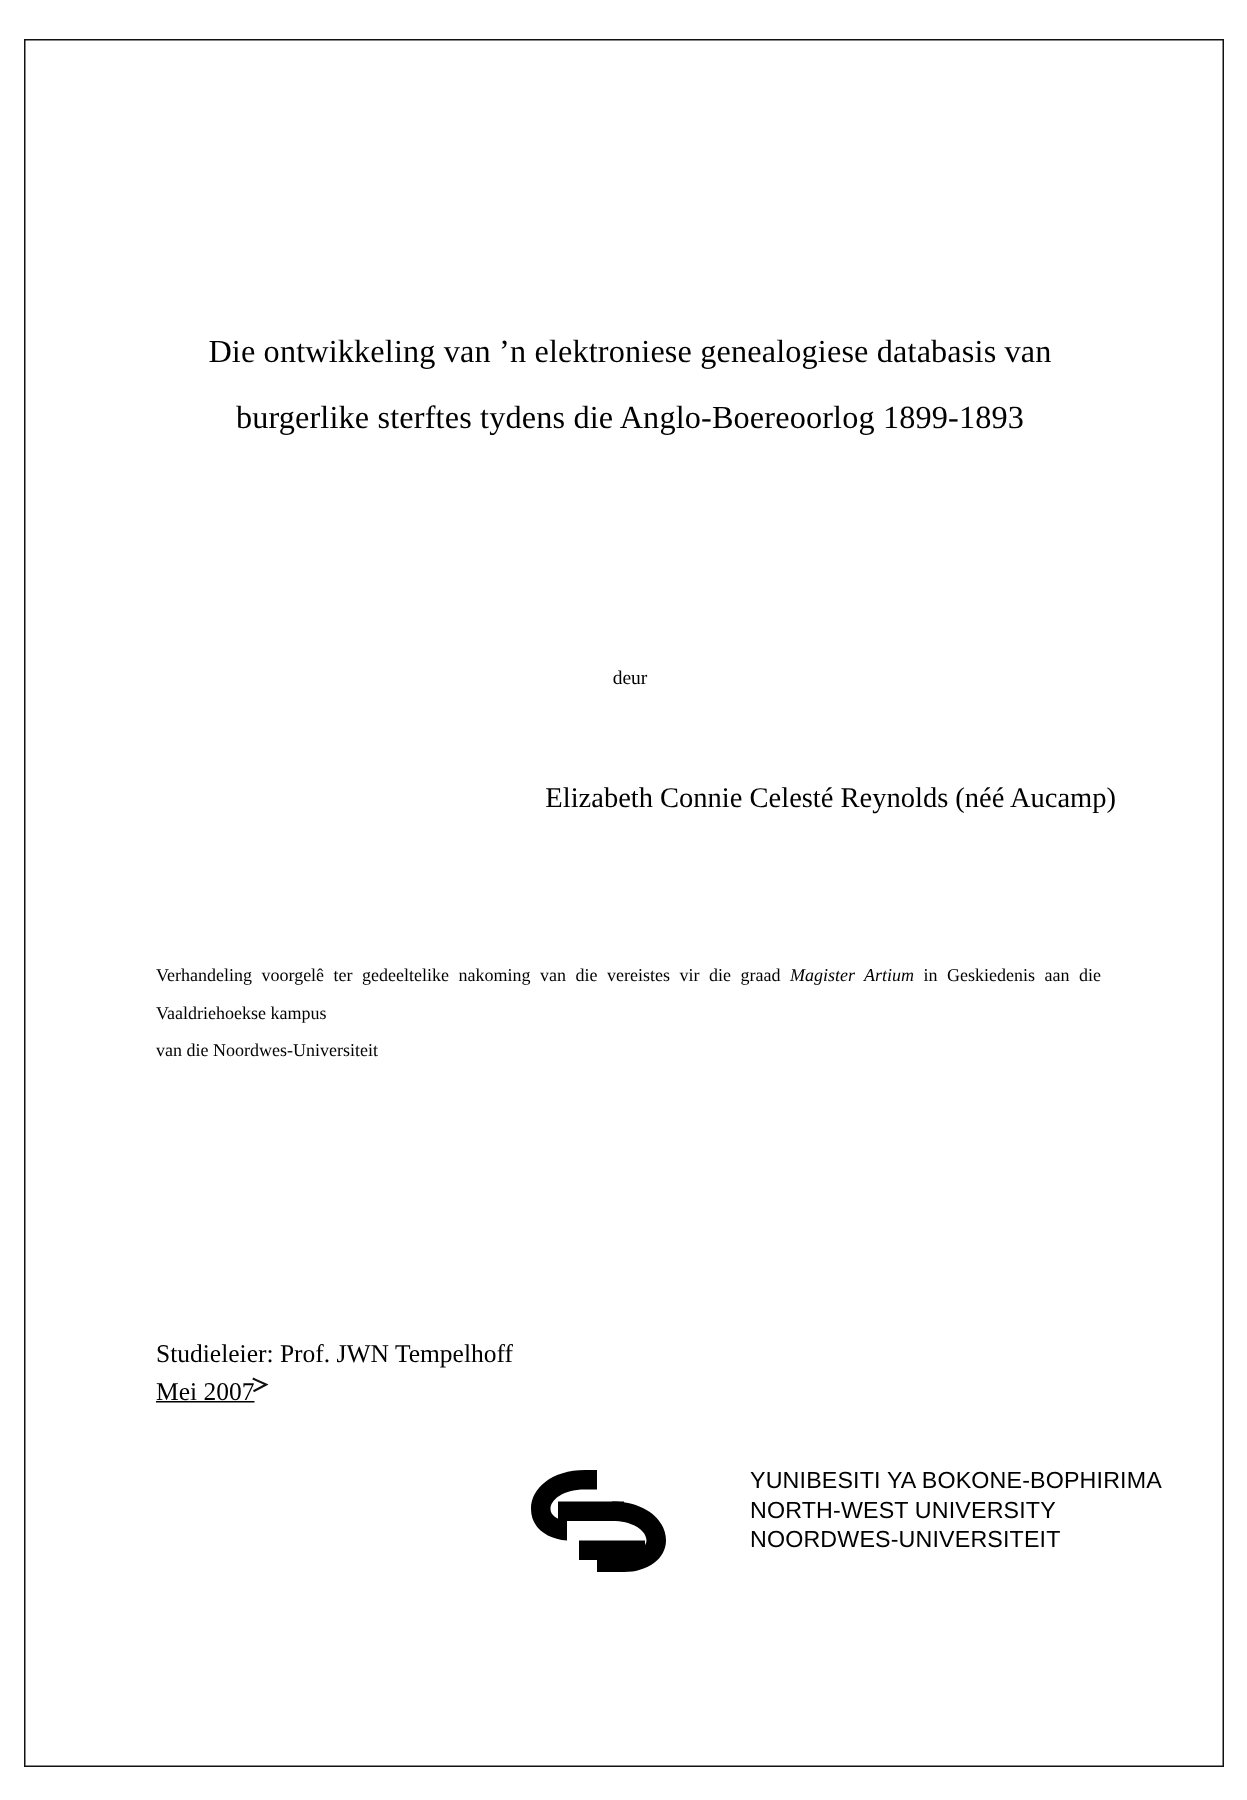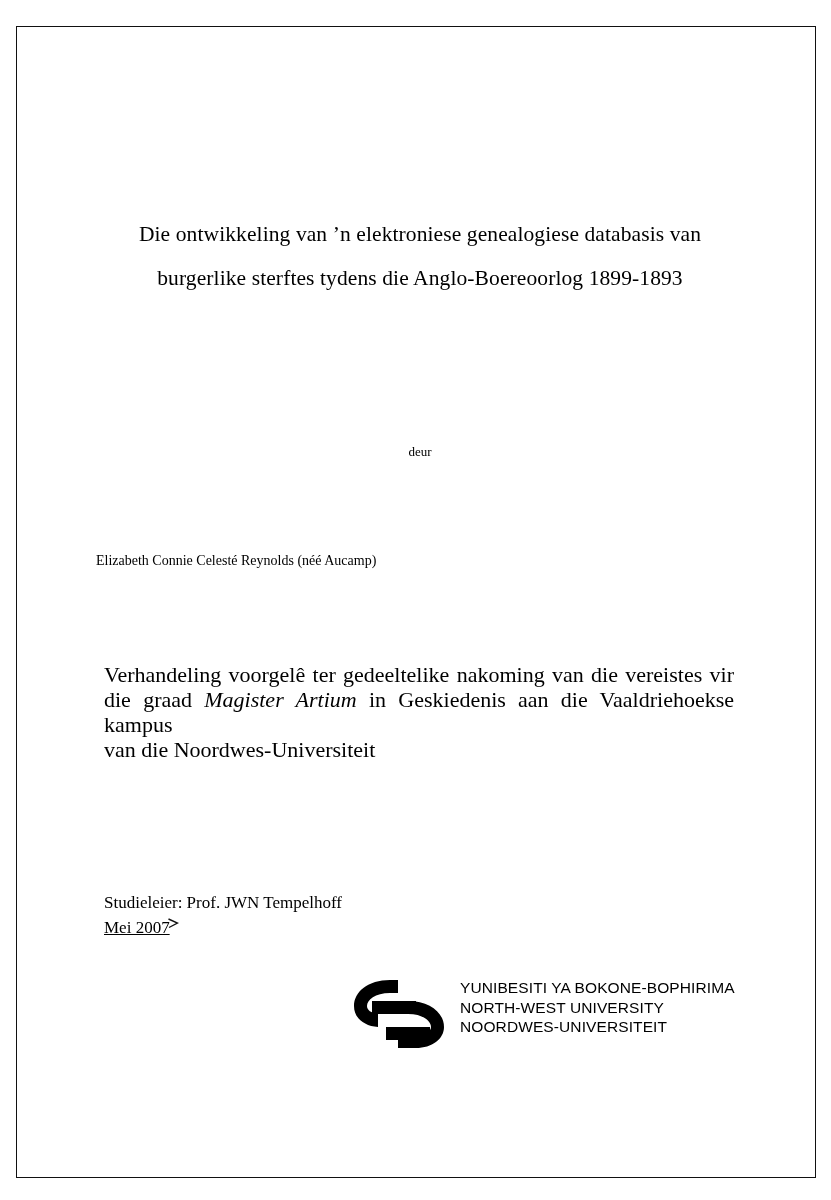--- a/index.html
+++ b/index.html
@@ -58,30 +58,29 @@
     left: 0;
     width: 648px;
     text-align: center;
     font-size: 13px;
   }
   .author {
     position: absolute;
     top: 496px;
     left: 0;
     width: 648px;
-    text-align: left;
-    font-size: 14px;
-    margin-top: 31px;
+    text-align: right;
+    font-size: 19px;
   }
   .statement {
     position: absolute;
-    top: 636px;
+    top: 612px;
     left: 8px;
     width: 630px;
-    font-size: 22px;
+    font-size: 12px;
     line-height: 25px;
     text-align: justify;
   }
   .statement .last-line {
     text-align: left;
   }
   .statement em {
     font-style: italic;
   }
   .supervisor {
@@ -127,20 +126,21 @@
     top: 6px;
     font-family: "Liberation Sans", sans-serif;
     font-size: 15.5px;
     line-height: 19.5px;
     letter-spacing: 0.1px;
     font-weight: 500;
     white-space: nowrap;
   }
   .logo-text span {
     display: block;
+    margin-left: 40px;
   }
 </style>
 </head>
 <body>
 
 <div class="page">
   <div class="page-frame"></div>
 
   <div class="content">
 

